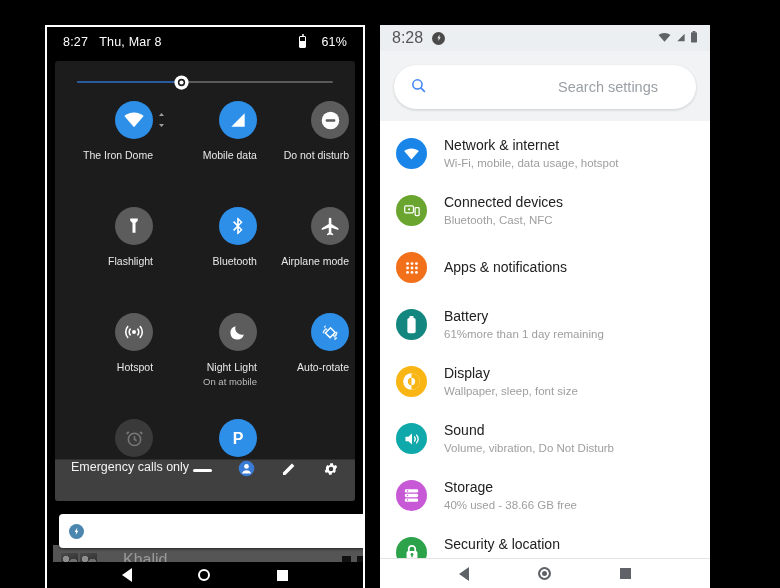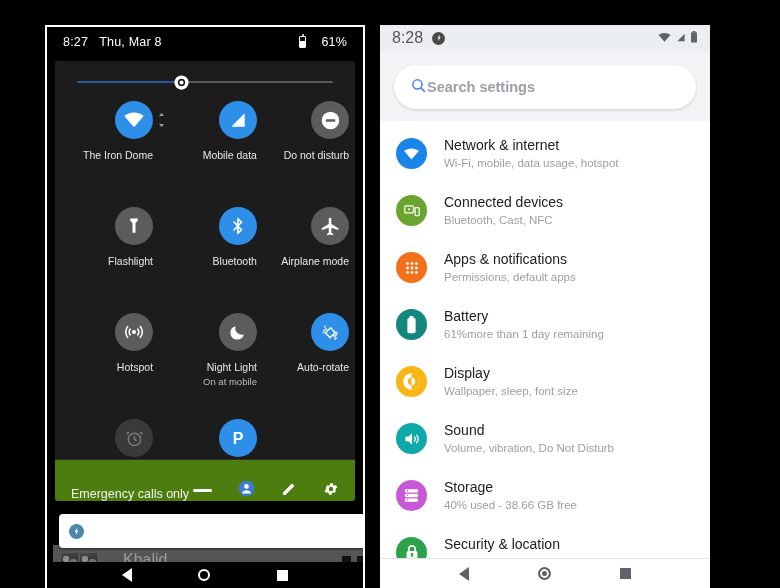--- a/index.html
+++ b/index.html
@@ -69,22 +69,22 @@
   }
   .tile-lbl.dim { color: #6d6d6d; }
   .tile-sub { font-size: 9.5px; color: #bdbdbd; margin-top: 2px; text-align:center; }
   .chev {
     position: absolute; right: -13px; top: 50%; margin-top: -8px;
     width: 9px; height: 16px; display:flex; flex-direction:column;
     align-items:center; justify-content:space-between;
   }
   .qs-footer {
     position: absolute; left: 0; right: 0; bottom: 0; height: 42px;
-    display: flex; align-items: flex-end; padding: 0 16px;
-    border-top: 1px solid #2e2e2e; background: #4d7c0f;
+    display: flex; align-items: flex-start; padding: 0 16px;
+    border-top: 1px solid #2e2e2e; background: #404040;
   }
   .emerg { font-size: 12.5px; color: #f2f2f2; }
   .f-icons { margin-left: auto; display: flex; align-items: center; gap: 26px; }
   .f-dash { width: 19px; height: 3px; background: #fff; border-radius: 2px; }
   .notif-card {
     position: absolute; left: 12px; top: 487px; width: 310px; height: 34px;
     background: #fff; border-radius: 4px; display: flex; align-items: center;
     padding: 0 10px; box-shadow: 0 1px 3px rgba(0,0,0,.6); z-index: 3;
   }
   .notif-dot {
@@ -126,21 +126,21 @@
     width: 13px; height: 13px; border-radius: 50%; background: #4a4a4a;
     margin-left: 9px; display:flex;align-items:center;justify-content:center;
   }
   .sbl-right { margin-left:auto; display:flex; align-items:center; gap: 4px; }
   .search-wrap { padding: 14px 14px 12px 14px; background: #f1f3f4; }
   .searchbar {
     height: 44px; background: #fff; border-radius: 24px;
     display: flex; align-items: center; padding: 0 16px;
     box-shadow: 0 1px 3px rgba(0,0,0,.16);
   }
-  .search-ph { flex: 1; text-align: left; color: #9aa0a6; font-size: 14.5px; padding-right: 22px; font-weight: bold;}
+  .search-ph { flex: 1; text-align: right; color: #9aa0a6; font-size: 14.5px; padding-right: 22px;}
   .settings-list { background: #fff; padding-top: 4px; }
   .srow { display: flex; align-items: center; padding: 9px 16px; height: 57px; }
   .srow-ico {
     width: 31px; height: 31px; border-radius: 50%; flex: 0 0 31px;
     display: flex; align-items: center; justify-content: center;
   }
   .srow-txt { margin-left: 17px; }
   .srow-title { font-size: 14px; color: #212121; line-height: 1.3; }
   .srow-sub { font-size: 11.5px; color: #9e9e9e; margin-top: 2px; line-height: 1.3; }
   .navbar-light {
@@ -433,21 +433,20 @@
                 <circle cx="9" cy="9" r="1.6"></circle>
                 <circle cx="14" cy="9" r="1.6"></circle>
             <circle cx="4" cy="14" r="1.6"></circle>
                 <circle cx="9" cy="14" r="1.6"></circle>
                 <circle cx="14" cy="14" r="1.6"></circle>
           </g>
             </svg>
         </span>
         <span class="srow-txt">
           <span class="srow-title" style="display:block">Apps &amp; notifications</span>
-          <span class="srow-sub" style="display:block">Permissions, default apps</span>
         </span>
       </div>
 
       <div class="srow">
         <span class="srow-ico" style="background:#13867f">
           <svg width="11" height="18" viewBox="0 0 12 20">
               <rect x="3.6" y="0" width="4.8" height="2.4" rx="1" fill="#fff"></rect>
               <rect x="1.4" y="2.2" width="9.2" height="17" rx="2" fill="#fff"></rect>
             </svg>
         </span>

